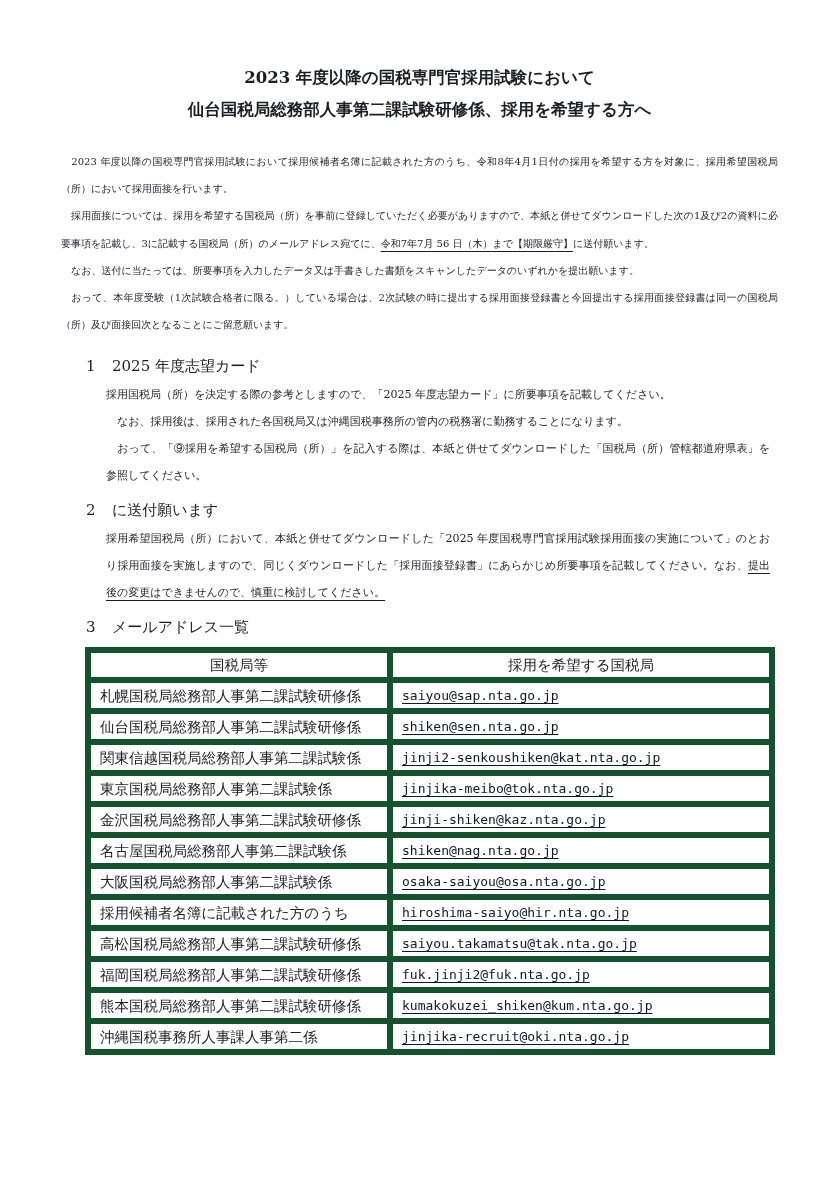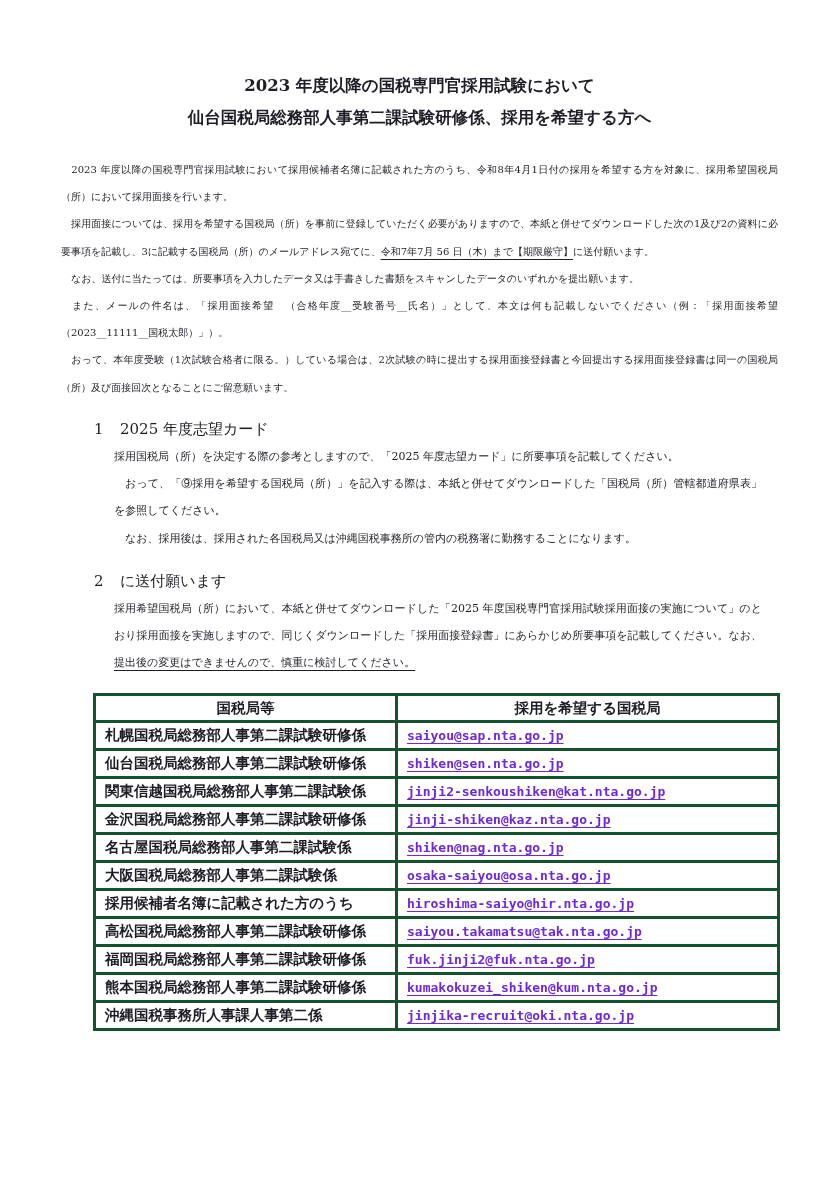--- a/index.html
+++ b/index.html
@@ -6,103 +6,105 @@
   .page{
     position:relative;
     width:839px;height:1188px;
     box-sizing:border-box;
     padding:54px 61px 0 61px;
     background:#ffffff;
     font-family:"DejaVu Serif","Liberation Serif",serif;
     color:#1d1d26;
   }
   .doc-title{
-    margin:16px 0 22px 0;
+    margin:8px 0 22px 0;
     text-align:center;
     font-size:16.5px;
     font-weight:700;
     line-height:32px;
   }
   .body-text p{margin:0;font-size:10px;line-height:27.2px;text-align:justify;}
   .u{text-decoration:underline;text-underline-offset:4px;}
   .strict{font-weight:400;}
-  .section{margin:16px;}
+  .section{margin:8px;}
   .section.first{margin-top:15px;}
   .sec-heading{font-size:15px;line-height:27.2px;padding-left:17px;}
   .sec-num{display:inline-block;min-width:26px;}
   .sec-body{margin-left:37px;}
   .sec-body p{margin:0;font-size:11px;line-height:27.2px;text-align:justify;}
   .email-table{
     margin:6px 0 0 16px;
     width:684px;
     table-layout:fixed;
     border-collapse:collapse;
     border:2px solid #1c1c1c;
   }
   .email-table th,.email-table td{
-    border:3px solid #14532d;
+    border:6px solid #14532d;
     box-sizing:border-box;
     height:25px;
     padding:0 9px;
     font-size:14.5px;
     line-height:24px;
-    font-weight:bold;
+    font-weight:normal;
     text-align:left;
     overflow:hidden;
     white-space:nowrap;
   }
   .email-table th{text-align:center;}
   .email-link{
     font-family:"DejaVu Sans Mono","Liberation Mono",monospace;
     font-size:13px;
-    color:#6d28d9;
+    color:#0f172a;
     text-decoration:underline;
     text-underline-offset:3px;
     cursor:pointer;
   }
 </style>
 </head>
 <body>
 
 <div class="page">
 
   <h1 class="doc-title">
     <span>2023 年度以降の国税専門官採用試験において</span><br>
     <span>仙台国税局総務部人事第二課試験研修係、採用を希望する方へ</span>
   </h1>
 
   <div class="body-text">
     <p>　2023 年度以降の国税専門官採用試験において採用候補者名簿に記載された方のうち、令和8年4月1日付の採用を希望する方を対象に、採用希望国税局（所）において採用面接を行います。</p>
     <p><span>　採用面接については、採用を希望する国税局（所）を事前に登録していただく必要がありますので、本紙と併せてダウンロードした次の1及び2の資料に必要事項を記載し、3に記載する国税局（所）のメールアドレス宛てに、</span><span class="u">令和7年7月 56 日（木）まで</span><span class="u strict">【期限厳守】</span><span>に送付願います。</span></p>
     <p>　なお、送付に当たっては、所要事項を入力したデータ又は手書きした書類をスキャンしたデータのいずれかを提出願います。</p>
-    <p>　また、メールの件名は、「採用面接希望　（合格年度__受験番号__氏名）」として、本文は何も記載しないでください（例：「採用面接希望　（2023__11111__国税太郎）」）。</p>
     <p>　おって、本年度受験（1次試験合格者に限る。）している場合は、2次試験の時に提出する採用面接登録書と今回提出する採用面接登録書は同一の国税局（所）及び面接回次となることにご留意願います。</p>
   </div>
 
   <div class="section first">
     <div class="sec-heading">
       <span class="sec-num">1</span><span>2025 年度志望カード</span>
     </div>
     <div class="sec-body body-text">
       <p>採用国税局（所）を決定する際の参考としますので、「2025 年度志望カード」に所要事項を記載してください。</p>
+      <p>　なお、採用後は、採用された各国税局又は沖縄国税事務所の管内の税務署に勤務することになります。</p>
       <p>　おって、「⑨採用を希望する国税局（所）」を記入する際は、本紙と併せてダウンロードした「国税局（所）管轄都道府県表」を参照してください。</p>
-      <p>　なお、採用後は、採用された各国税局又は沖縄国税事務所の管内の税務署に勤務することになります。</p>
     </div>
   </div>
 
   <div class="section">
     <div class="sec-heading">
       <span class="sec-num">2</span><span>に送付願います</span>
     </div>
     <div class="sec-body body-text">
       <p><span>採用希望国税局（所）において、本紙と併せてダウンロードした「2025 年度国税専門官採用試験採用面接の実施について」のとおり採用面接を実施しますので、同じくダウンロードした「採用面接登録書」にあらかじめ所要事項を記載してください。なお、</span><span class="u">提出後の変更はできませんので、慎重に検討してください。</span></p>
     </div>
   </div>
 
   <div class="section">
+    <div class="sec-heading">
+      <span class="sec-num">3</span><span>メールアドレス一覧</span>
+    </div>
 
     <table class="email-table">
       <colgroup>
         <col style="width:302px">
         <col style="width:382px">
       </colgroup>
       <thead>
         <tr>
           <th>国税局等</th>
           <th>採用を希望する国税局</th>
@@ -113,20 +115,24 @@
             <td>札幌国税局総務部人事第二課試験研修係</td>
             <td><a class="email-link">saiyou@sap.nta.go.jp</a></td>
           </tr>
           <tr>
             <td>仙台国税局総務部人事第二課試験研修係</td>
             <td><a class="email-link">shiken@sen.nta.go.jp</a></td>
           </tr>
           <tr>
             <td>関東信越国税局総務部人事第二課試験係</td>
             <td><a class="email-link">jinji2-senkoushiken@kat.nta.go.jp</a></td>
+          </tr>
+          <tr>
+            <td>東京国税局総務部人事第二課試験係</td>
+            <td><a class="email-link">jinjika-meibo@tok.nta.go.jp</a></td>
           </tr>
           <tr>
             <td>金沢国税局総務部人事第二課試験研修係</td>
             <td><a class="email-link">jinji-shiken@kaz.nta.go.jp</a></td>
           </tr>
           <tr>
             <td>名古屋国税局総務部人事第二課試験係</td>
             <td><a class="email-link">shiken@nag.nta.go.jp</a></td>
           </tr>
           <tr>

